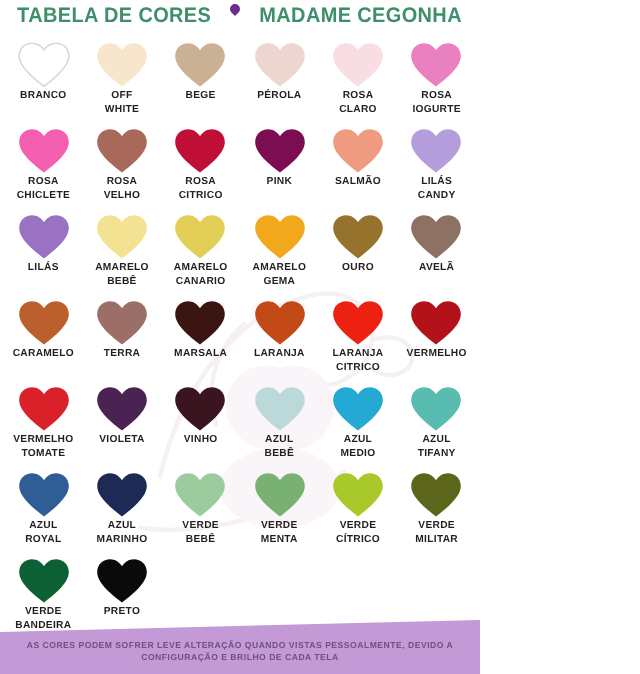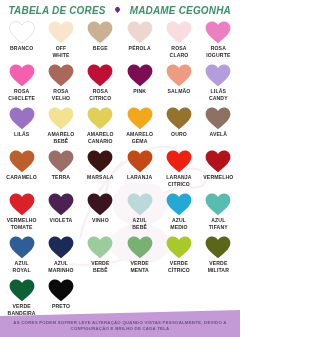--- a/index.html
+++ b/index.html
@@ -20,25 +20,24 @@
     pointer-events:none;
     z-index:0;
   }
 
   
   .header {
     position:relative;
     z-index:2;
     height:17px;
     display:flex;
-    align-items:center;
+    align-items:flex-start;
     justify-content:center;
     gap:7px;
     padding-top:2px;
-    font-style:italic;
   }
   .title-text {
     color:#3f8f6b;
     font-weight:bold;
     font-size:10.5px;
     letter-spacing:0.2px;
     font-stretch:condensed;
     transform:scaleX(0.95);
     white-space:nowrap;
   }

